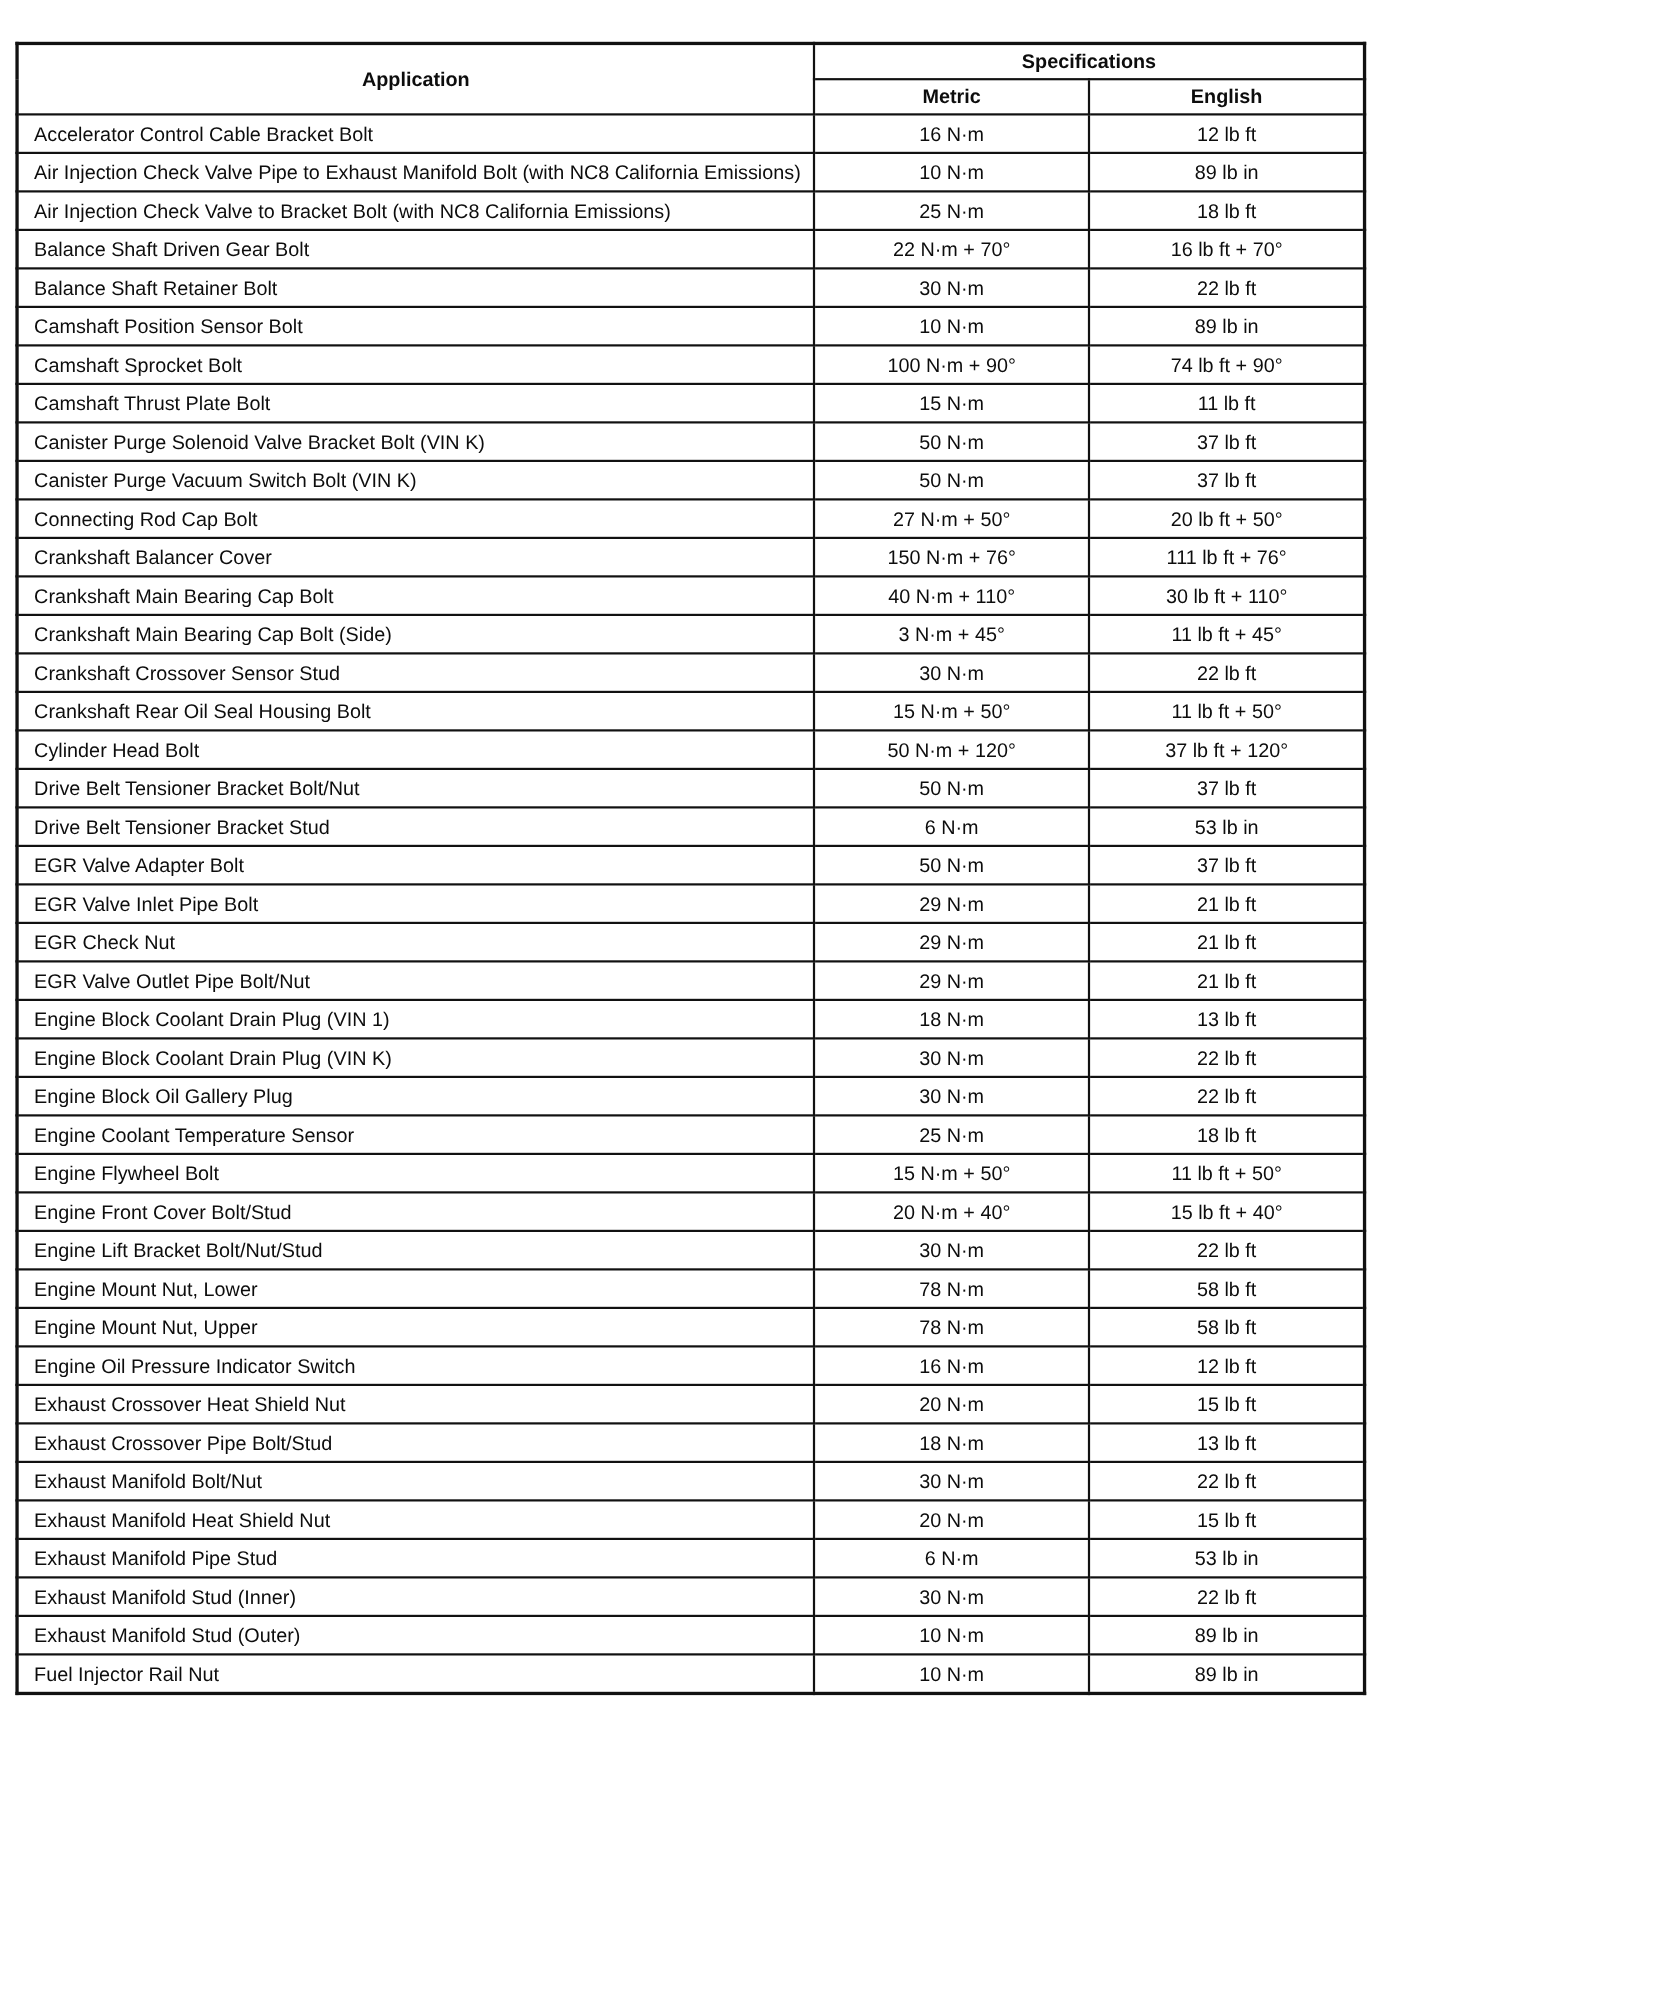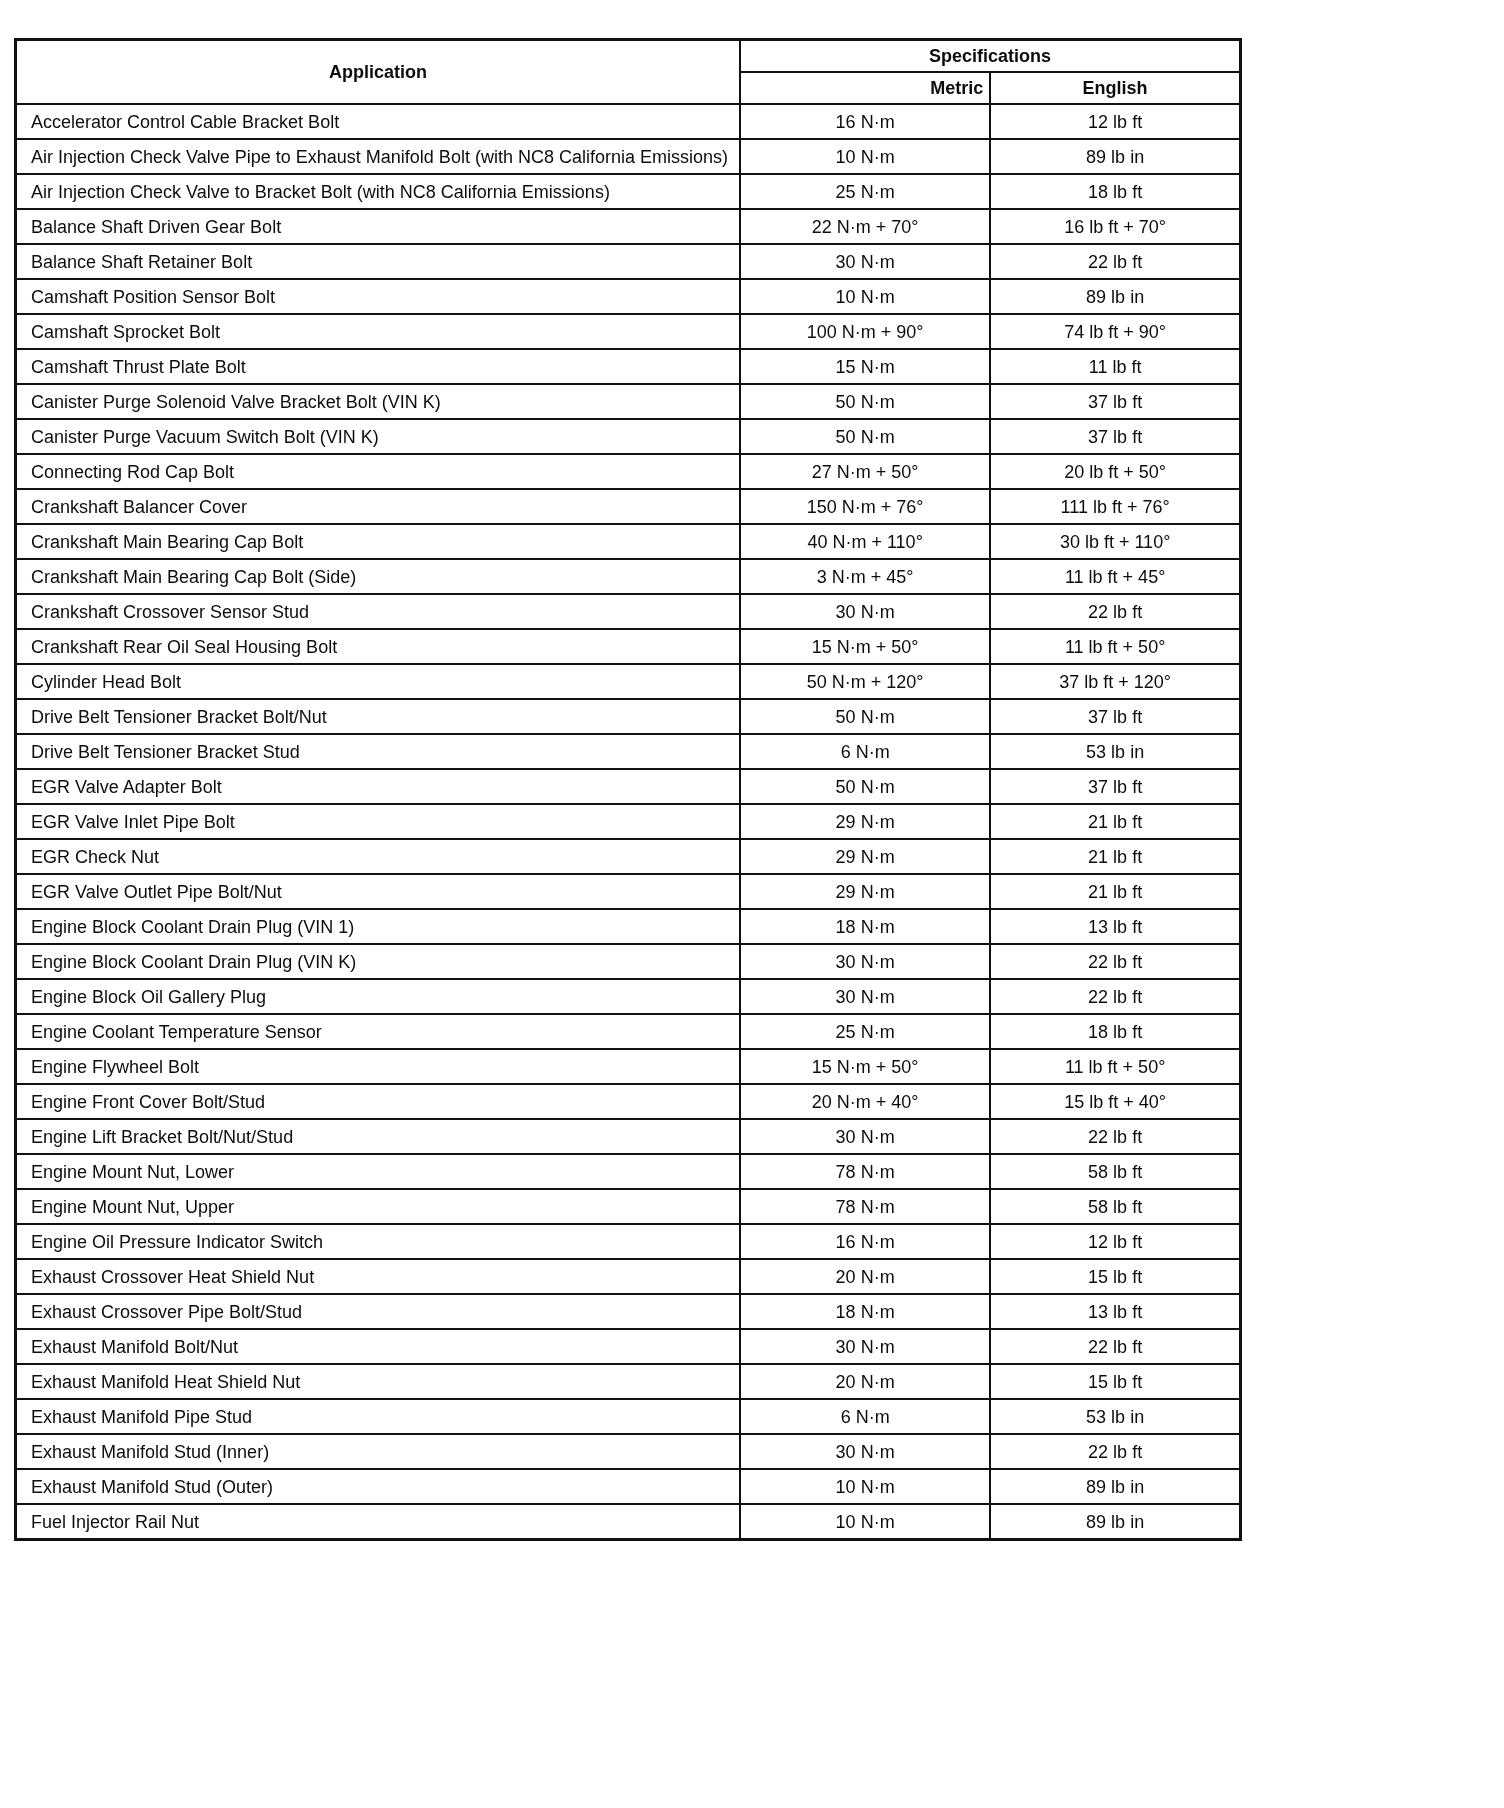--- a/index.html
+++ b/index.html
@@ -40,21 +40,21 @@
   }
   th.app-head {
     font-weight: bold;
     text-align: center;
     padding: 4px 6px;
     font-size: 19px;
     width: 710px;
   }
   th.metric-head {
     font-weight: bold;
-    text-align: right;
+    text-align: center;
     padding: 4px 6px;
     font-size: 19px;
     width: 250px;
   }
   th.english-head {
     font-weight: bold;
     text-align: center;
     padding: 4px 6px;
     font-size: 19px;
     width: 268px;

